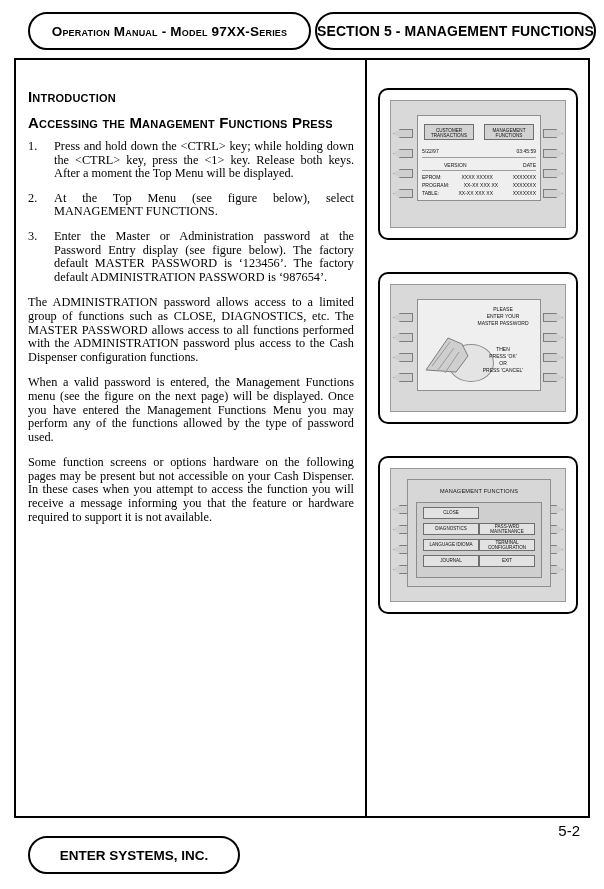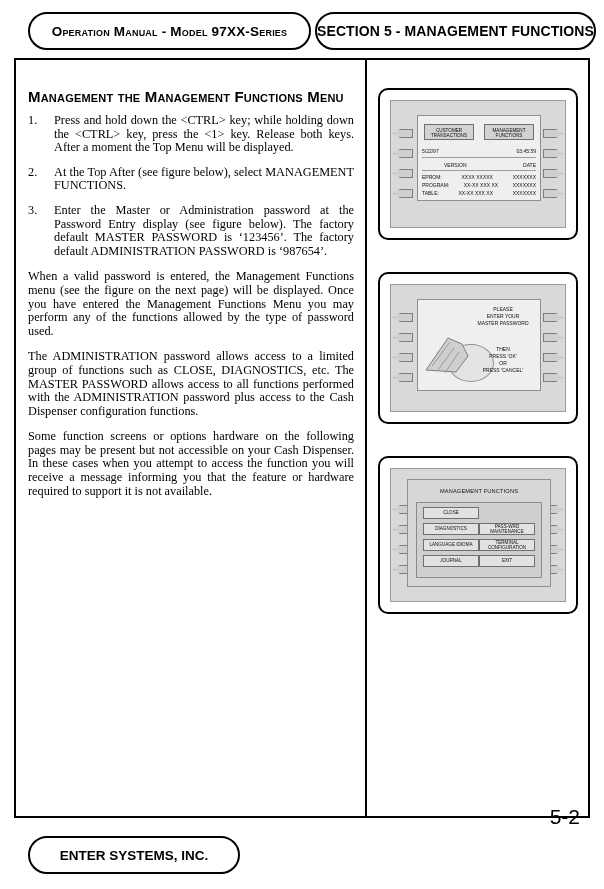--- a/index.html
+++ b/index.html
@@ -258,23 +258,23 @@
     box-sizing: border-box;
     display: flex;
     align-items: center;
     justify-content: center;
     font-family: "Liberation Sans", sans-serif;
     font-size: 13.5px;
     font-weight: bold;
   }
   .page-num {
     position: absolute;
-    right: 24px; top: 805px;
+    right: 24px; top: 822px;
     font-family: "Liberation Sans", sans-serif;
-    font-size: 21px;
+    font-size: 15px;
   }
 </style>
 </head>
 <body>
 
 <div class="page">
 
   <div class="header">
     <div class="pill pill-left">
       <span class="txt sc">Operation Manual - Model 97XX-Series</span>
@@ -282,40 +282,41 @@
     <div class="pill pill-right">
       <span class="txt">SECTION 5 - MANAGEMENT FUNCTIONS</span>
     </div>
   </div>
 
   <div class="body-box"></div>
   <div class="divider"></div>
 
   <div class="col-left">
 
-
-    <h2 class="head sec2">Management the Management Functions Menu</h2>
+    <h2 class="head">Introduction</h2>
+
+    <h2 class="head sec2">Accessing the Management Functions Press</h2>
 
     <ol class="steps">
       <li>
         <span class="num">1.</span>
         <span>Press and hold down the &lt;CTRL&gt; key; while holding down the &lt;CTRL&gt; key, press the &lt;1&gt; key. Release both keys. After a moment the Top Menu will be displayed.</span>
       </li>
       <li>
         <span class="num">2.</span>
-        <span>At the Top After (see figure below), select MANAGEMENT FUNCTIONS.</span>
+        <span>At the Top Menu (see figure below), select MANAGEMENT FUNCTIONS.</span>
       </li>
       <li>
         <span class="num">3.</span>
         <span>Enter the Master or Administration password at the Password Entry display (see figure below). The factory default MASTER PASSWORD is ‘123456’.  The factory default ADMINISTRATION PASSWORD is ‘987654’.</span>
       </li>
     </ol>
 
+    <p class="para">The ADMINISTRATION password allows access to a limited group of functions such as CLOSE, DIAGNOSTICS, etc. The MASTER PASSWORD allows access to all functions performed with the ADMINISTRATION password plus access to the Cash Dispenser configuration functions.</p>
     <p class="para">When a valid password is entered, the Management Functions menu (see the figure on the next page) will be displayed.  Once you have entered the Management Functions Menu you may perform any of the functions allowed by the type of password used.</p>
-    <p class="para">The ADMINISTRATION password allows access to a limited group of functions such as CLOSE, DIAGNOSTICS, etc. The MASTER PASSWORD allows access to all functions performed with the ADMINISTRATION password plus access to the Cash Dispenser configuration functions.</p>
 
     <p class="para">Some function screens or options hardware on the following pages may be present but not accessible on your Cash Dispenser. In these cases when you attempt to access the function you will receive a message informing you that the feature or hardware required to support it is not available.</p>
   </div>
 
   <div class="col-right">
 
     <div class="figbox">
       <div class="atm f1-atm">
         <div class="fkey left" style="left:2px; top:28px;"></div>
         <div class="fkey left" style="left:2px; top:48px;"></div>

